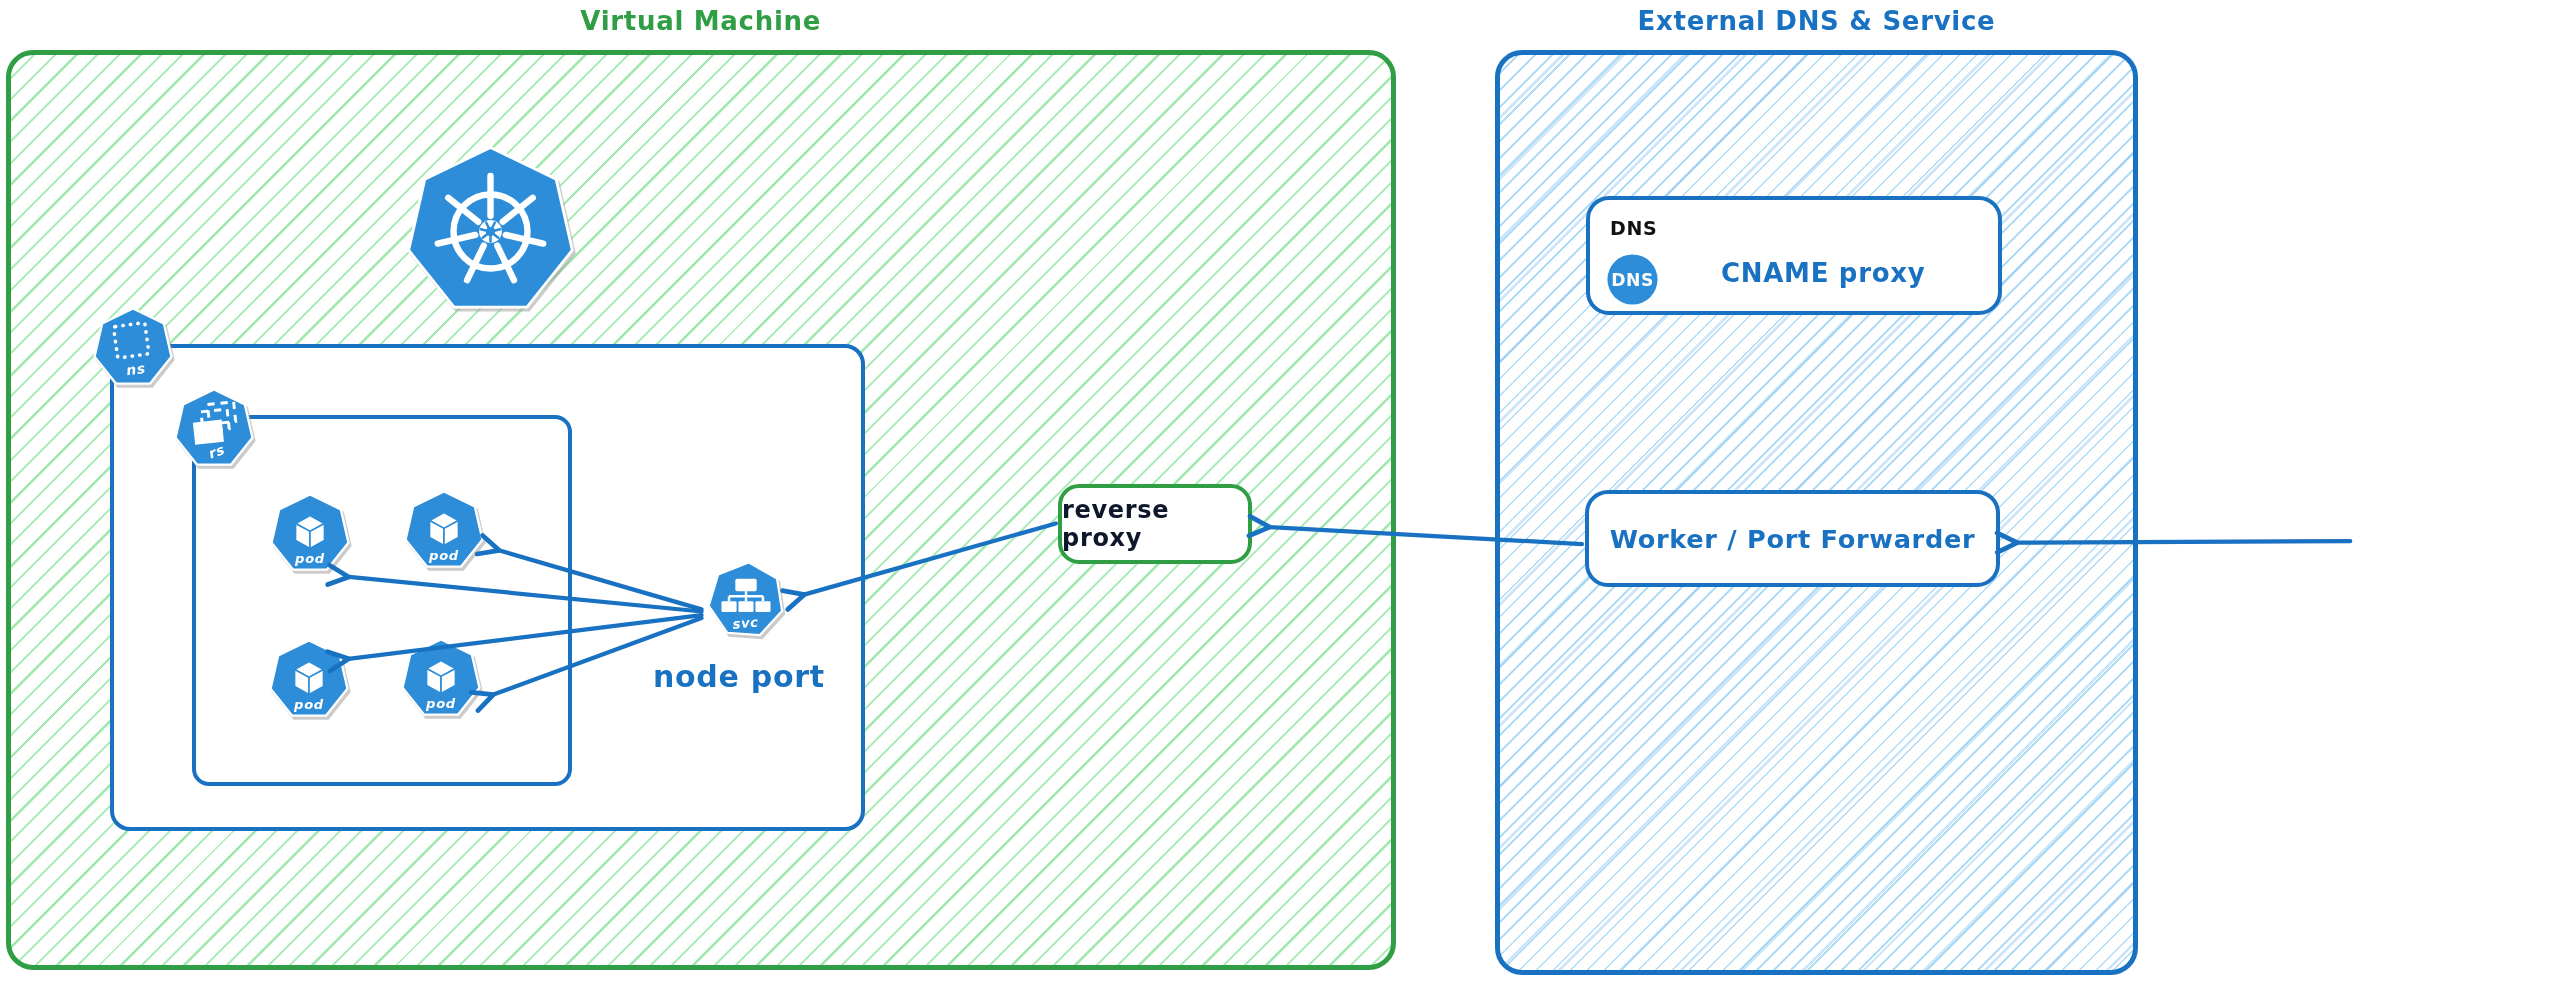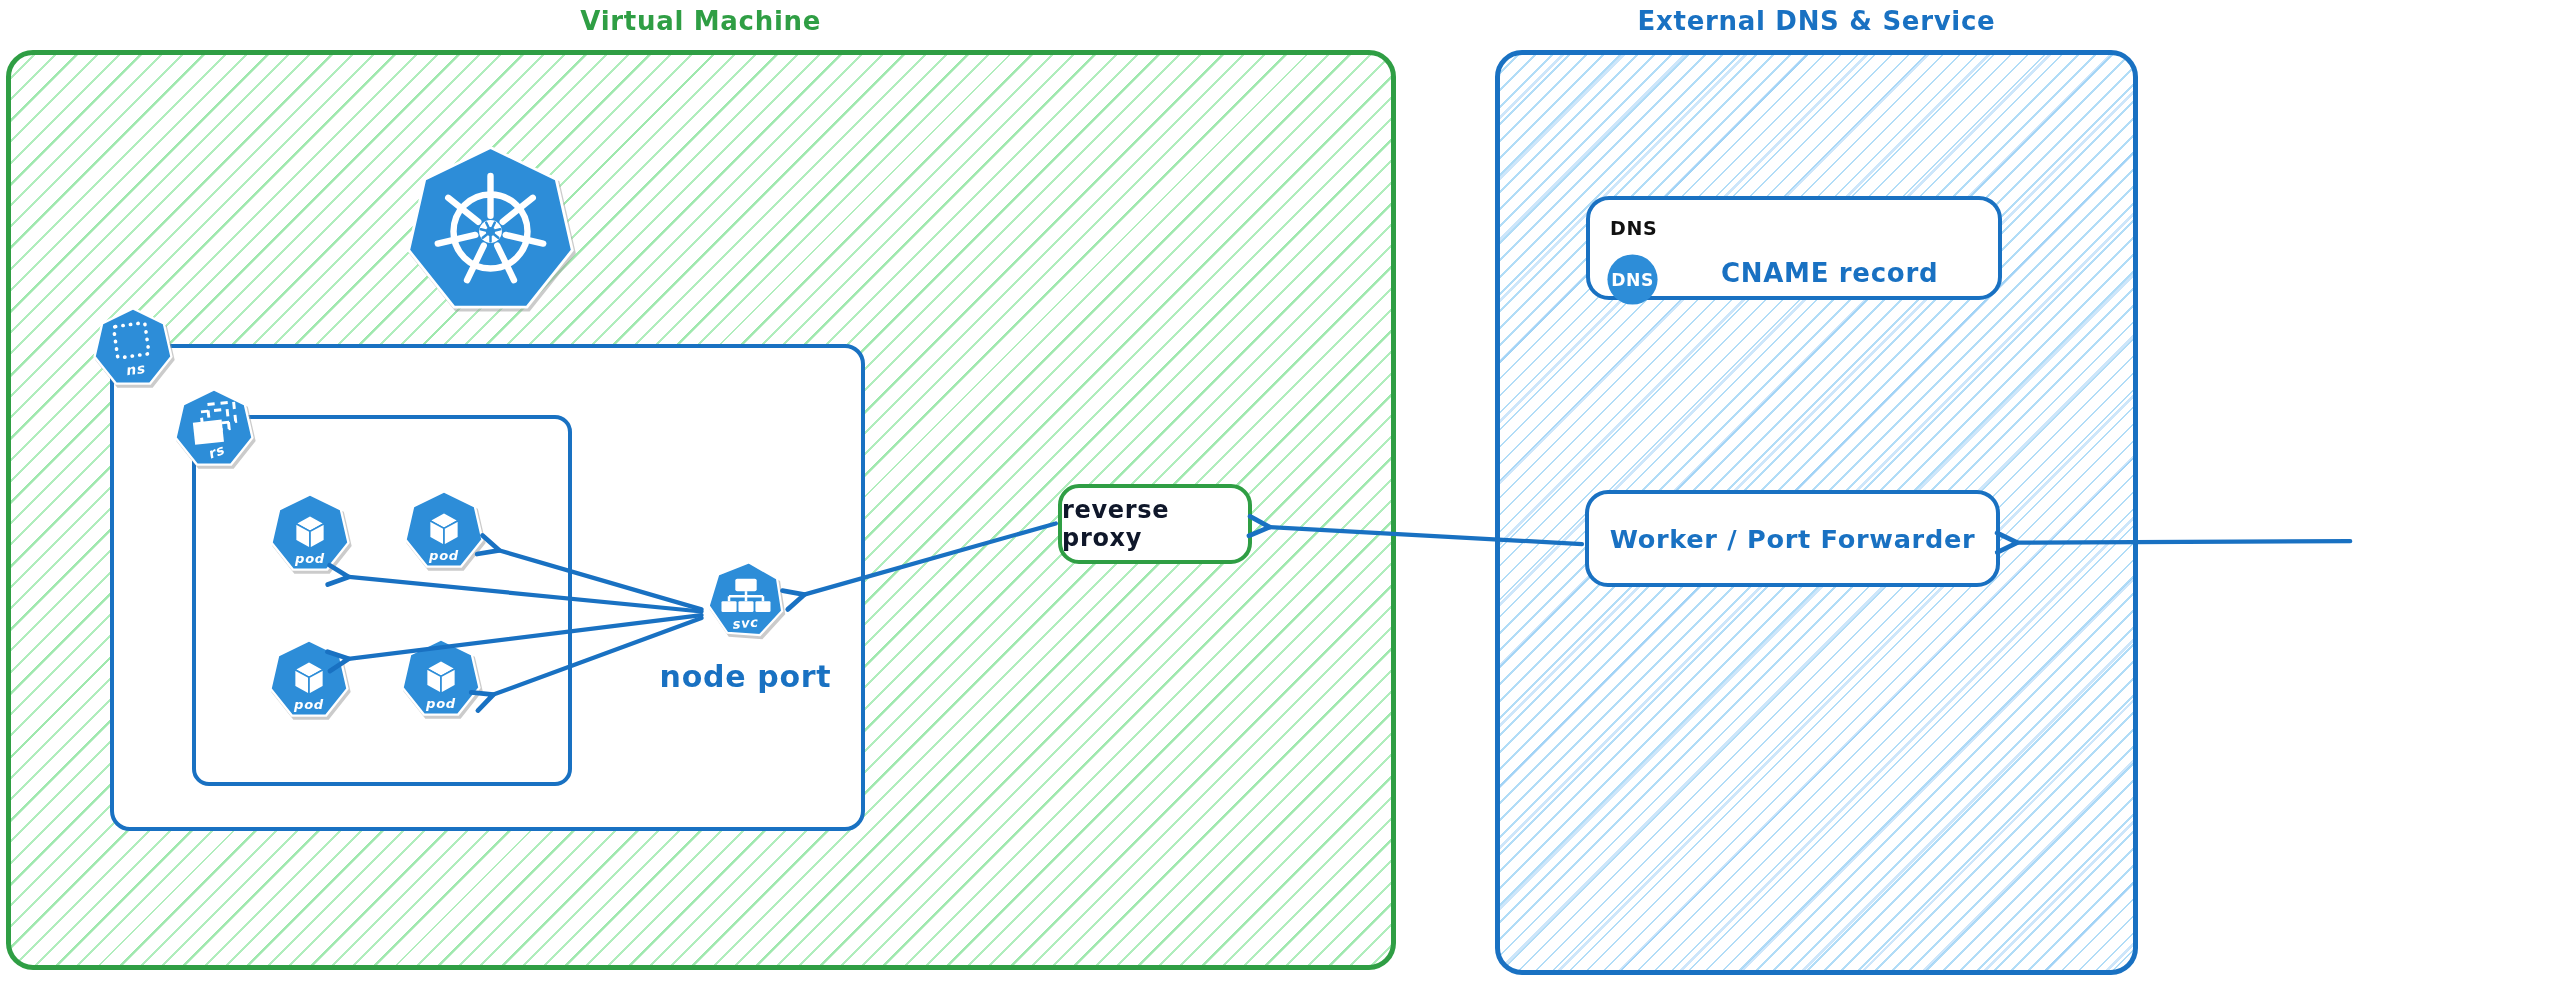--- a/index.html
+++ b/index.html
@@ -46,38 +46,38 @@
     background:#ffffff; box-sizing:border-box;
     display:flex; align-items:center; justify-content:center;
     font-weight:bold; letter-spacing:0.7px;
   }
   .reverse-proxy{
     left:1058px; top:484px; width:194px; height:80px;
     border:4.3px solid #2f9e44; border-radius:21px;
     color:#0f172a; font-size:24px;
   }
   .dns-box{
-    left:1586px; top:196px; width:416px; height:104px;
+    left:1586px; top:196px; width:416px; height:119px;
     border:4.3px solid #1971c2; border-radius:23px;text-align:right;
   }
   .dns-header{ left:20px; top:17px; color:#111111; font-size:19px; font-weight:bold; letter-spacing:0.7px;}
   .dns-cname{ left:131px; top:58px; color:#1971c2; font-size:26px; font-weight:bold; letter-spacing:0.7px;}
   .worker-box{
     left:1585px; top:490px; width:415px; height:97px;
     border:4.3px solid #1971c2; border-radius:23px;
     color:#1971c2; font-size:25.6px;
   }
   .ci-box{
     left:2352px; top:447px; width:217px; height:190px;
     border:4.3px solid #1971c2; border-radius:23px;
   }
   .ci-label{ left:0; top:61px; width:100%; text-align:center;
     color:#1971c2; font-size:21px; font-weight:bold; letter-spacing:0.7px;}
   .node-port-label{
-    left:653px; top:659px; width:185px; text-align:center;
+    left:653px; top:659px; width:185px; 
     color:#1971c2; font-size:30px; font-weight:bold; letter-spacing:0.7px;
   }
 
   
   .hepta{ filter:drop-shadow(2.8px 3.6px 0 rgba(160,160,160,0.55)); }
   .icon-label{ font-weight:bold; font-style:italic; letter-spacing:1px; }
   svg{ display:block; }
   .overlay{ left:0; top:0; pointer-events:none; }
 </style>
 </head>
@@ -197,21 +197,21 @@
   <div class="abs node-box reverse-proxy">
     <span>reverse proxy</span>
   </div>
 
   <div class="abs node-box dns-box">
     <span class="abs dns-header">DNS</span>
     <svg class="abs" style="left:15.6px; top:53px;" width="53" height="53" viewBox="-37 -37 74 74">
       <circle cx="0" cy="0" r="35" fill="#2d8dd8"></circle>
       <text x="0" y="9" text-anchor="middle" fill="#ffffff" font-size="24" font-weight="bold">DNS</text>
     </svg>
-    <span class="abs dns-cname">CNAME record</span>
+    <span class="abs dns-cname">CNAME proxy</span>
   </div>
 
   <div class="abs node-box worker-box">
     <span>Worker / Port Forwarder</span>
   </div>
 
 
   <svg class="abs overlay" width="2576" height="983" viewBox="0 0 3628 1384">
     <defs>
       <marker id="vhead" viewBox="0 0 20 20" refX="5" refY="10" markerWidth="7" markerHeight="7" orient="auto-start-reverse">

